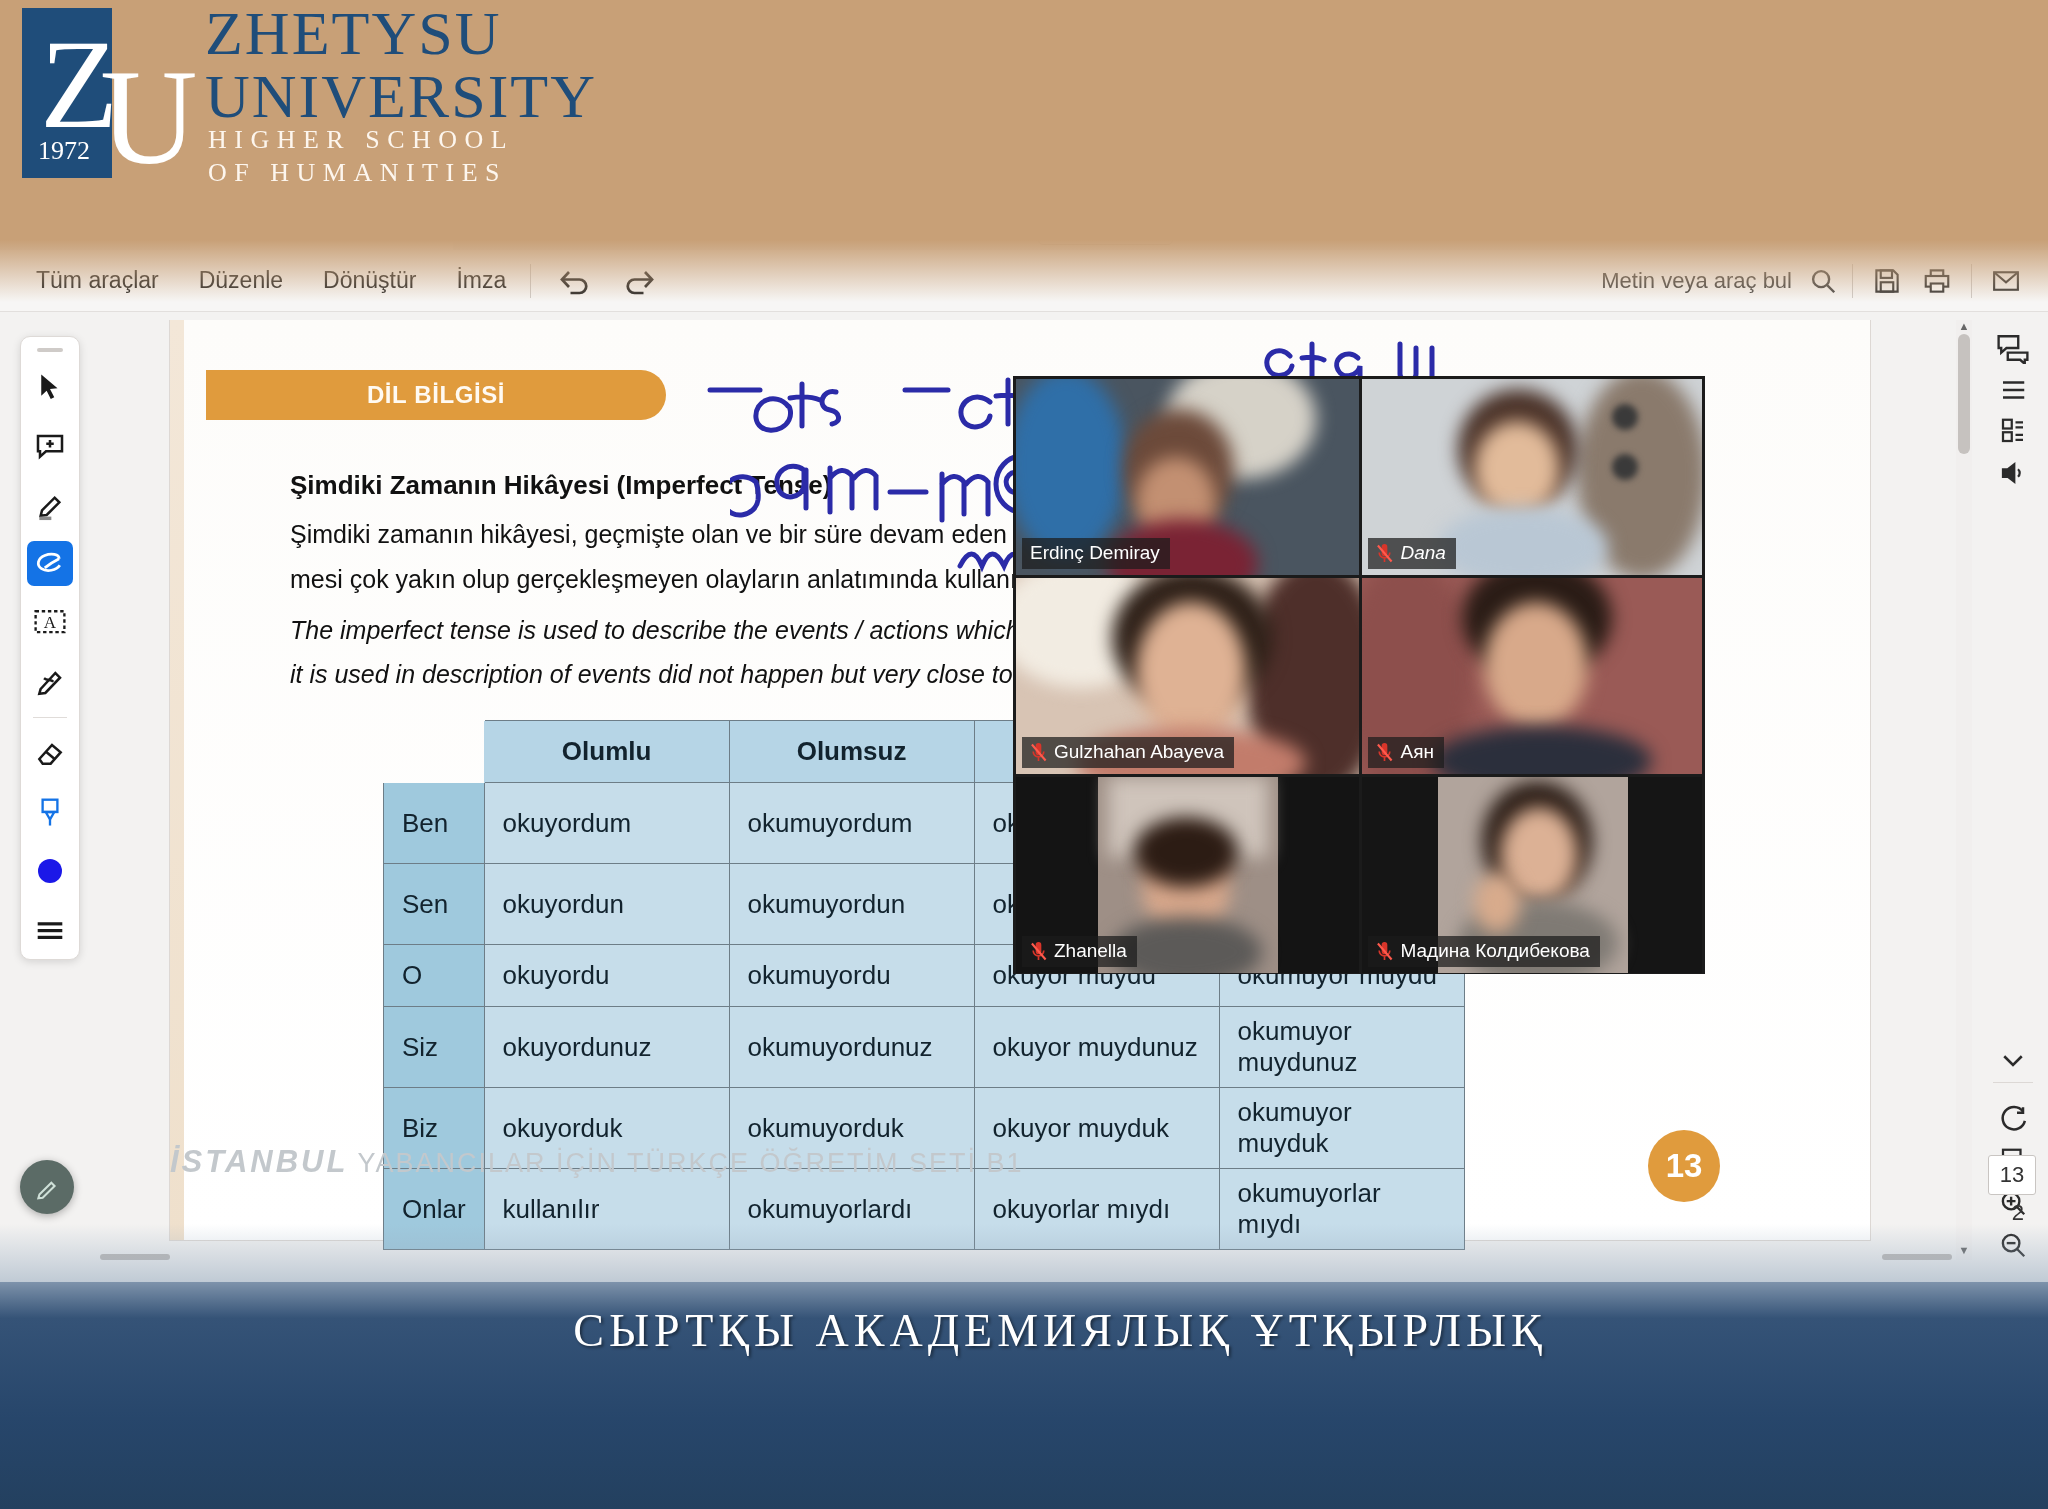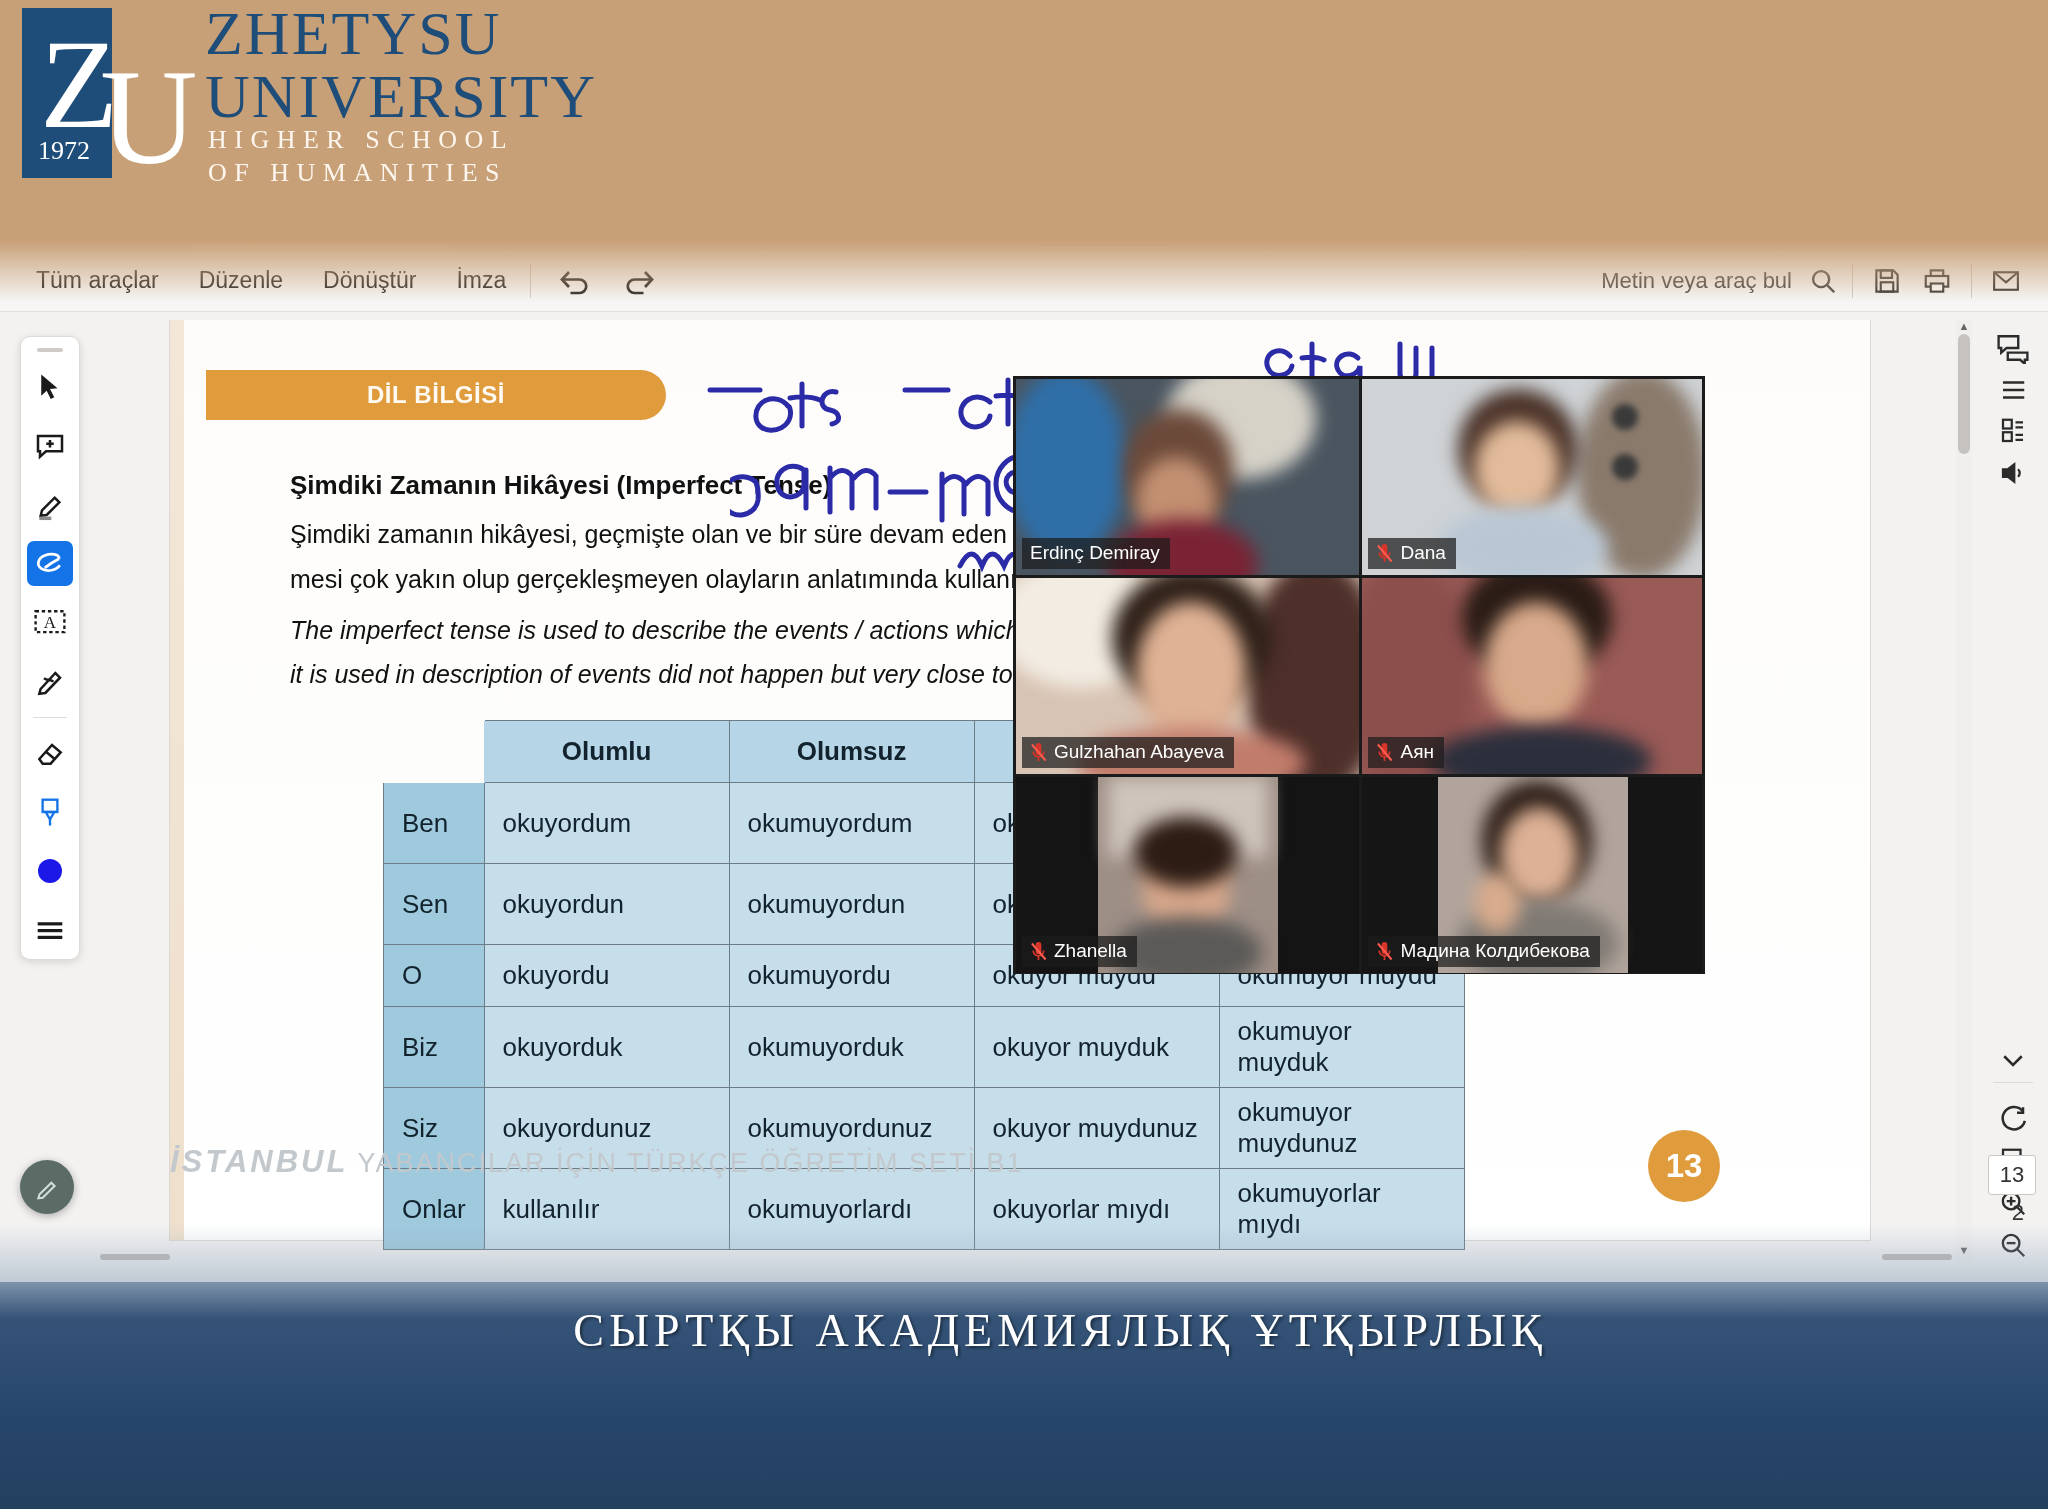--- a/index.html
+++ b/index.html
@@ -440,32 +440,32 @@
               <td class="c">okumuyor muydun</td>
             </tr>
             <tr>
               <td class="pron">O</td>
               <td class="c">okuyordu</td>
               <td class="c">okumuyordu</td>
               <td class="c">okuyor muydu</td>
               <td class="c">okumuyor muydu</td>
             </tr>
             <tr>
+              <td class="pron">Siz</td>
+              <td class="c">okuyordunuz</td>
+              <td class="c">okumuyordunuz</td>
+              <td class="c">okuyor muydunuz</td>
+              <td class="c">okumuyor muydunuz</td>
+            </tr>
+            <tr>
               <td class="pron">Biz</td>
               <td class="c">okuyorduk</td>
               <td class="c">okumuyorduk</td>
               <td class="c">okuyor muyduk</td>
               <td class="c">okumuyor muyduk</td>
-            </tr>
-            <tr>
-              <td class="pron">Siz</td>
-              <td class="c">okuyordunuz</td>
-              <td class="c">okumuyordunuz</td>
-              <td class="c">okuyor muydunuz</td>
-              <td class="c">okumuyor muydunuz</td>
             </tr>
             <tr>
               <td class="pron">Onlar</td>
               <td class="c">kullanılır</td>
               <td class="c">okumuyorlardı</td>
               <td class="c">okuyorlar mıydı</td>
               <td class="c">okumuyorlar mıydı</td>
             </tr>
           </tbody>
         </table>
@@ -558,21 +558,21 @@
             <div class="blob" style="left:-10px;top:-10px;width:120px;height:190px;background:#2f6fa8;"></div>
             <div class="blob" style="left:150px;top:-20px;width:150px;height:120px;background:#d6d2c8;"></div>
             <div class="blob" style="left:108px;top:30px;width:110px;height:120px;background:#6c4a3a;"></div>
             <div class="blob" style="left:120px;top:78px;width:80px;height:90px;background:#c39072;"></div>
             <div class="blob" style="left:92px;top:140px;width:150px;height:90px;background:#7a2334;"></div>
           </div>
           <div class="namechip">
             <span>Erdinç Demiray</span>
           </div>
         </div>
-        <div class="tile" style="width:341px;height:196px;margin-left:3px;">
+        <div class="tile" style="width:341px;height:196px;margin-left:3px;font-style:italic;">
           <div class="tile-inner" style="background:#cfd3d6;">
             <div class="blob" style="left:215px;top:-10px;width:130px;height:210px;background:#8a7a6c;"></div>
             <div class="blob" style="left:250px;top:25px;width:26px;height:26px;background:#3a3a3a;filter:blur(3px);"></div>
             <div class="blob" style="left:250px;top:75px;width:26px;height:26px;background:#3a3a3a;filter:blur(3px);"></div>
             <div class="blob" style="left:96px;top:10px;width:120px;height:120px;background:#4a3228;"></div>
             <div class="blob" style="left:112px;top:42px;width:86px;height:96px;background:#e2bb9a;"></div>
             <div class="blob" style="left:76px;top:128px;width:170px;height:80px;background:#b9c7d4;"></div>
           </div>
           <div class="namechip">
             <svg class="mute" viewBox="0 0 18 20">

